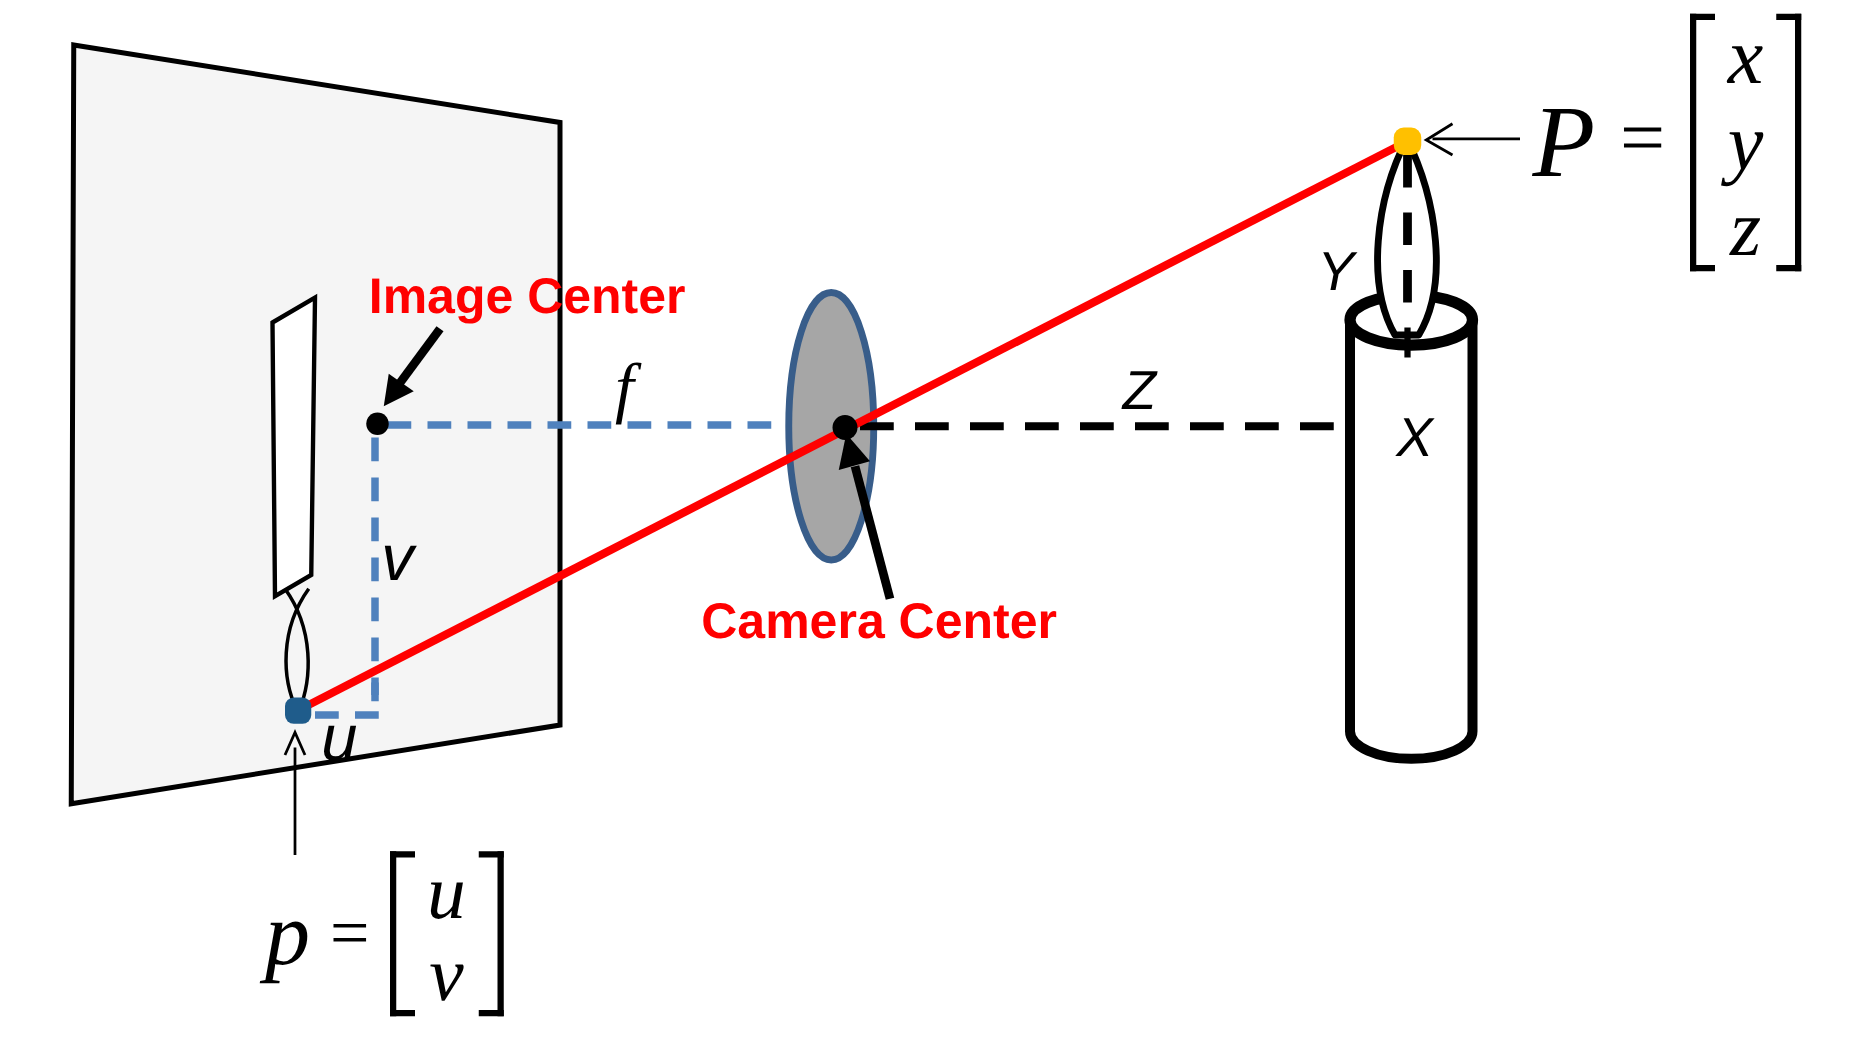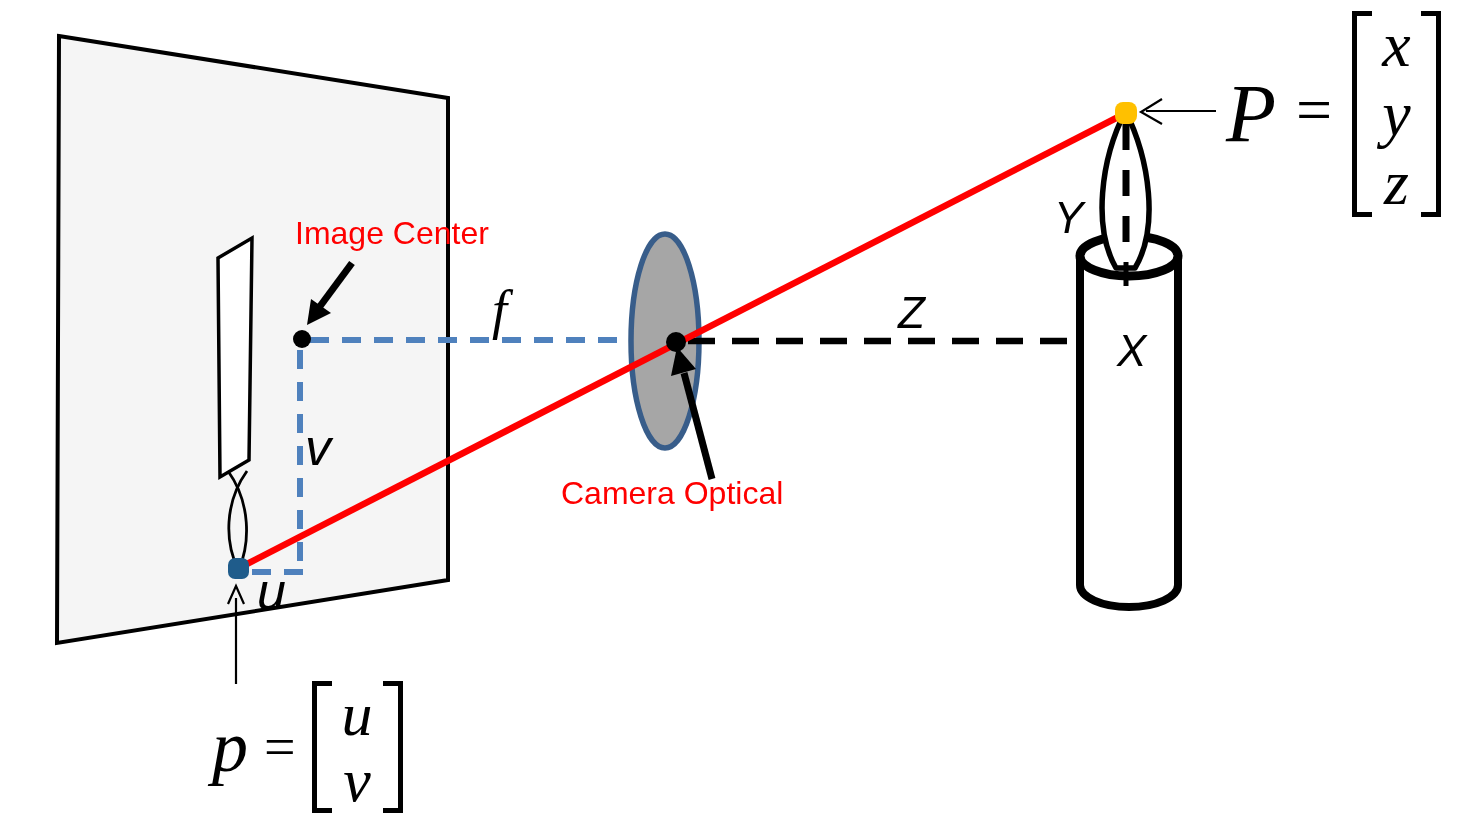--- a/index.html
+++ b/index.html
@@ -12,21 +12,21 @@
     --ink:#000000;
     --plane-fill:#f5f5f5;
   }
   html,body{margin:0;padding:0;background:#ffffff;}
   #stage{
     position:relative;width:1484px;height:830px;background:#ffffff;
     overflow:hidden;font-family:"Liberation Sans",sans-serif;
   }
   #diagram-svg{position:absolute;left:0;top:0;}
   .lbl{position:absolute;line-height:1;white-space:nowrap;}
-  .lbl-red{color:var(--red);font-weight:400;font-size:32px;font-family:"Liberation Sans",sans-serif;}
+  .lbl-red{color:var(--red);font-weight:700;font-size:40px;font-family:"Liberation Sans",sans-serif;}
   .lbl-sans-it{color:var(--ink);font-style:italic;font-size:44px;font-family:"Liberation Sans",sans-serif;}
   .lbl-uv{font-size:52px;}
   .lbl-serif-it{color:var(--ink);font-style:italic;font-family:"Liberation Serif","DejaVu Serif",serif;}
   .formula{position:absolute;display:flex;align-items:center;color:var(--ink);
            font-family:"Liberation Serif","DejaVu Serif",serif;}
   .formula .lhs{font-style:italic;}
   .formula .eq{font-style:normal;}
   .mat{display:flex;align-items:stretch;}
   .brk{width:15px;flex:0 0 auto;border:5px solid var(--ink);}
   .brk.l{border-right:none;}
@@ -95,21 +95,21 @@
     <line x1="712" y1="479" x2="684" y2="373" class="ink-stroke" stroke-width="7"></line>
     <polygon points="677,347 696,369 671,376" fill="var(--ink)"></polygon>
 
     <line x1="236" y1="684" x2="236" y2="598" class="ink-stroke" stroke-width="2.2"></line>
     <polyline points="228,604 236,586 244,604" class="no-fill ink-stroke" stroke-width="2.2"></polyline>
     <line x1="1216" y1="111" x2="1146" y2="111" class="ink-stroke" stroke-width="2.2"></line>
     <polyline points="1162,99 1141,112 1162,124" class="no-fill ink-stroke" stroke-width="2.2"></polyline>
   </svg>
 
   <div class="lbl lbl-red" style="left:295px;top:217px;">Image Center</div>
-  <div class="lbl lbl-red" style="left:561px;top:477px;">Camera Optical</div>
+  <div class="lbl lbl-red" style="left:561px;top:477px;">Camera Center</div>
 
   <div class="lbl lbl-serif-it" style="left:492px;top:283px;font-size:54px;">f</div>
   <div class="lbl lbl-sans-it lbl-uv" style="left:305px;top:421px;">v</div>
   <div class="lbl lbl-sans-it lbl-uv" style="left:257px;top:565px;">u</div>
   <div class="lbl lbl-sans-it" style="left:898px;top:291px;">Z</div>
   <div class="lbl lbl-sans-it" style="left:1117px;top:329px;">X</div>
   <div class="lbl lbl-sans-it" style="left:1054px;top:196px;">Y</div>
 
   <div class="formula" id="image-formula">
     <span class="lhs">p</span>

